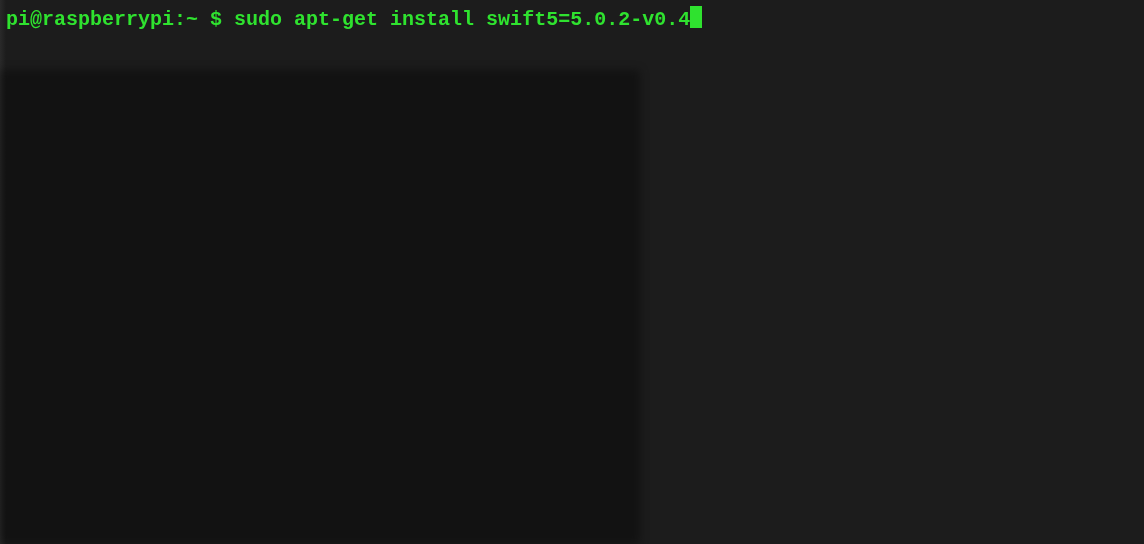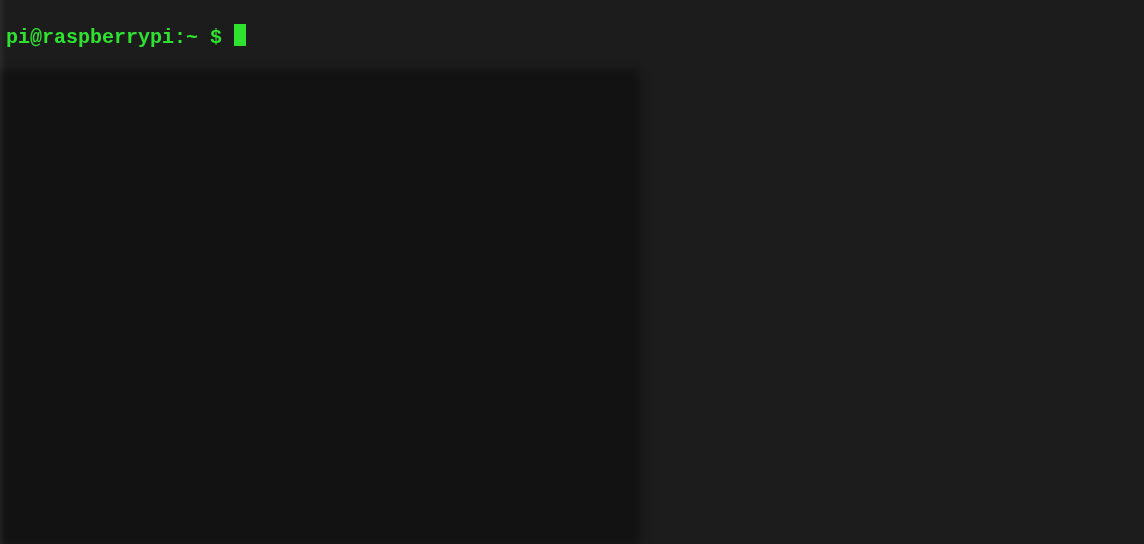--- a/index.html
+++ b/index.html
@@ -10,21 +10,21 @@
     body {
       width: 1144px;
       height: 544px;
       background: #1c1c1c;
       font-family: "Courier New", Courier, monospace;
       font-size: 20px;
       position: relative;
       overflow: hidden;
     }
     .terminal {
-      padding: 21px 6px;
+      padding: 3px 6px;
       position: relative;
       z-index: 2;
     }
     .prompt-line {
       display: flex;
       align-items: baseline;
       white-space: pre;
       line-height: 1.3;
     }
     .user-host {
@@ -78,15 +78,15 @@
     }
   </style>
 </head>
 <body>
 
 <div class="left-edge"></div>
 <div class="shadow-area"></div>
 
 <div class="terminal">
   <div class="prompt-line">
-    <span class="user-host">pi@raspberrypi</span><span class="separator">:</span><span class="tilde">~</span><span class="dollar"> $ </span><span class="cursor"></span>
+    <span class="user-host">pi@raspberrypi</span><span class="separator">:</span><span class="tilde">~</span><span class="dollar"> $ </span><span class="command">sudo apt-get install swift5=5.0.2-v0.4</span><span class="cursor"></span>
   </div>
 </div>
 
 </body></html>

